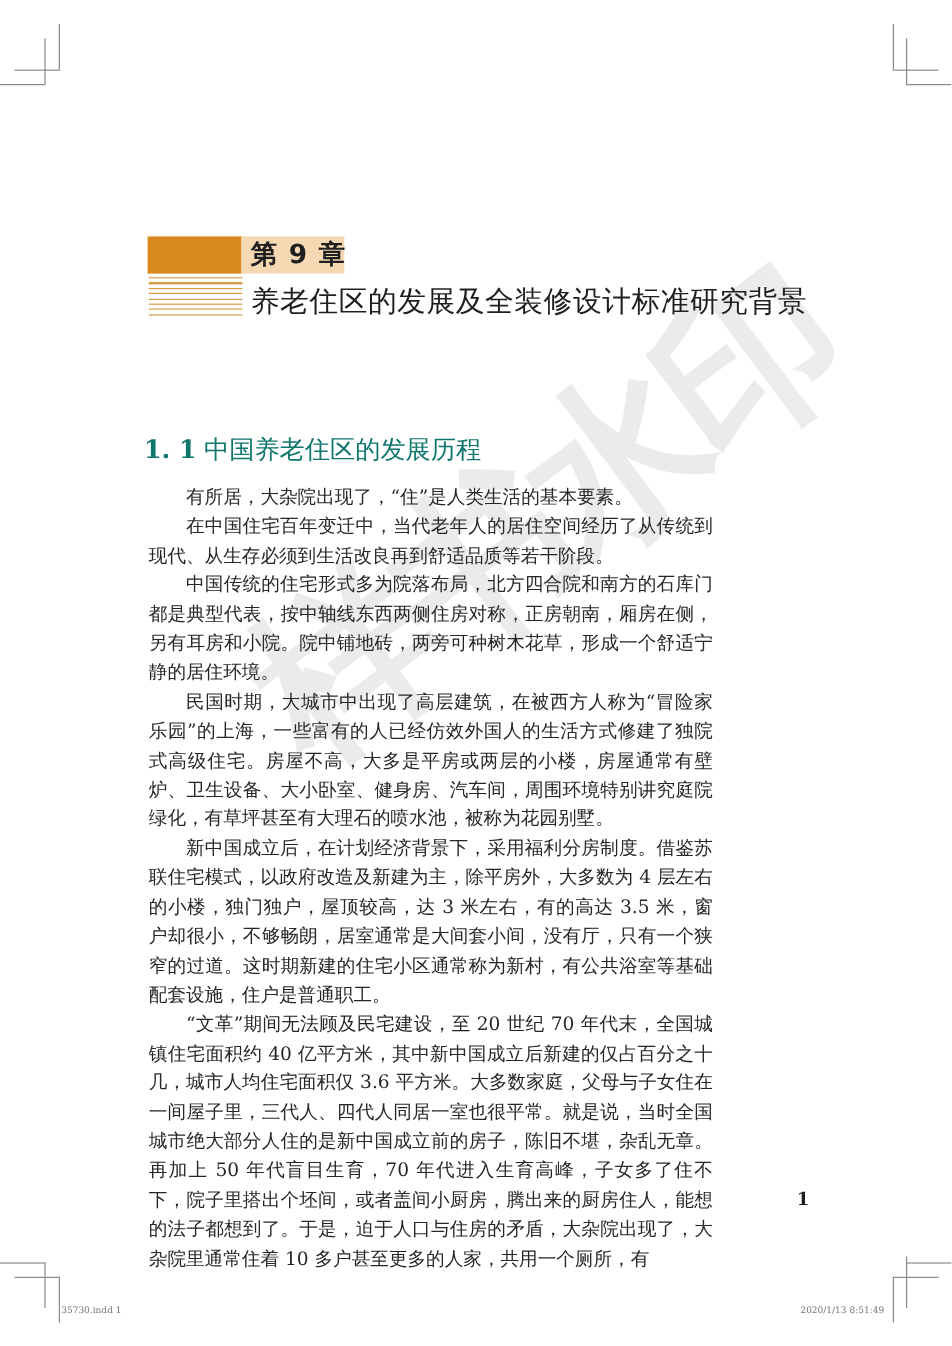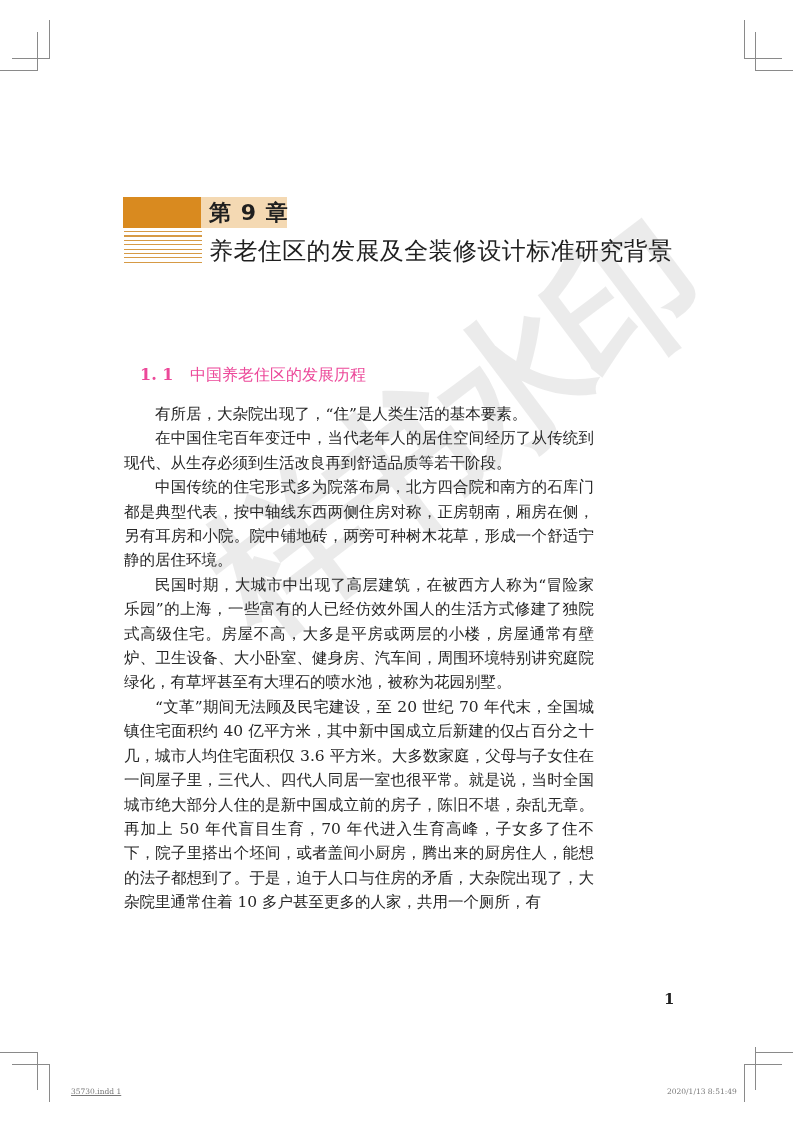--- a/index.html
+++ b/index.html
@@ -24,22 +24,22 @@
       font-family: "DejaVu Sans", "Liberation Sans", sans-serif;
     }
     .stripes { position: absolute; left: 124px; top: 231px; width: 78px; height: 36px; }
     .stripes div { height: 1.2px; background: #d69a45; margin-bottom: 3.2px; }
     .chapter-title {
       position: absolute; left: 209px; top: 234px; line-height: 34px;
       font-size: 24px; color: #1f1f1f; letter-spacing: 0.4px;
       font-family: "DejaVu Sans", "Liberation Sans", sans-serif;
     }
     .section-heading {
-      position: absolute; left: 140px; top: 362px; height: 26px; line-height: 26px;
-      color: #ec4899; font-size: 16px;
+      position: absolute; left: 120px; top: 362px; height: 26px; line-height: 26px;
+      color: #0f766e; font-size: 21px;
     }
     .section-num { font-weight: bold; font-family: "DejaVu Serif", "Liberation Serif", serif; }
     .section-text {
       position: absolute; left: 50px; top: 0; white-space: nowrap;
       font-family: Liberation Serif, serif; font-weight: normal;
     }
     .body-text {
       position: absolute; left: 124px; top: 402px; width: 470px;
       font-size: 15.5px; line-height: 24.4px; text-align: justify;
     }
@@ -99,19 +99,20 @@
 <div class="section-heading">
   <span class="section-num">1. 1</span>
   <span class="section-text">中国养老住区的发展历程</span>
 </div>
 
 <div class="body-text">
   <p>有所居，大杂院出现了，“住”是人类生活的基本要素。</p>
   <p>在中国住宅百年变迁中，当代老年人的居住空间经历了从传统到现代、从生存必须到生活改良再到舒适品质等若干阶段。</p>
   <p>中国传统的住宅形式多为院落布局，北方四合院和南方的石库门都是典型代表，按中轴线东西两侧住房对称，正房朝南，厢房在侧，另有耳房和小院。院中铺地砖，两旁可种树木花草，形成一个舒适宁静的居住环境。</p>
   <p>民国时期，大城市中出现了高层建筑，在被西方人称为“冒险家乐园”的上海，一些富有的人已经仿效外国人的生活方式修建了独院式高级住宅。房屋不高，大多是平房或两层的小楼，房屋通常有壁炉、卫生设备、大小卧室、健身房、汽车间，周围环境特别讲究庭院绿化，有草坪甚至有大理石的喷水池，被称为花园别墅。</p>
+  <p>新中国成立后，在计划经济背景下，采用福利分房制度。借鉴苏联住宅模式，以政府改造及新建为主，除平房外，大多数为 4 层左右的小楼，独门独户，屋顶较高，达 3 米左右，有的高达 3.5 米，窗户却很小，不够畅朗，居室通常是大间套小间，没有厅，只有一个狭窄的过道。这时期新建的住宅小区通常称为新村，有公共浴室等基础配套设施，住户是普通职工。</p>
   <p>“文革”期间无法顾及民宅建设，至 20 世纪 70 年代末，全国城镇住宅面积约 40 亿平方米，其中新中国成立后新建的仅占百分之十几，城市人均住宅面积仅 3.6 平方米。大多数家庭，父母与子女住在一间屋子里，三代人、四代人同居一室也很平常。就是说，当时全国城市绝大部分人住的是新中国成立前的房子，陈旧不堪，杂乱无章。再加上 50 年代盲目生育，70 年代进入生育高峰，子女多了住不下，院子里搭出个坯间，或者盖间小厨房，腾出来的厨房住人，能想的法子都想到了。于是，迫于人口与住房的矛盾，大杂院出现了，大杂院里通常住着 10 多户甚至更多的人家，共用一个厕所，有</p>
 </div>
 
 <div class="page-number">1</div>
 
-<div class="slug" style="left:71px;top:1087px;text-decoration:underline;">35730.indd   1</div>
+<div class="slug" style="left:51px;top:1087px;">35730.indd   1</div>
 <div class="slug" style="left:667px;top:1087px;">2020/1/13   8:51:49</div>
 
 </body></html>

